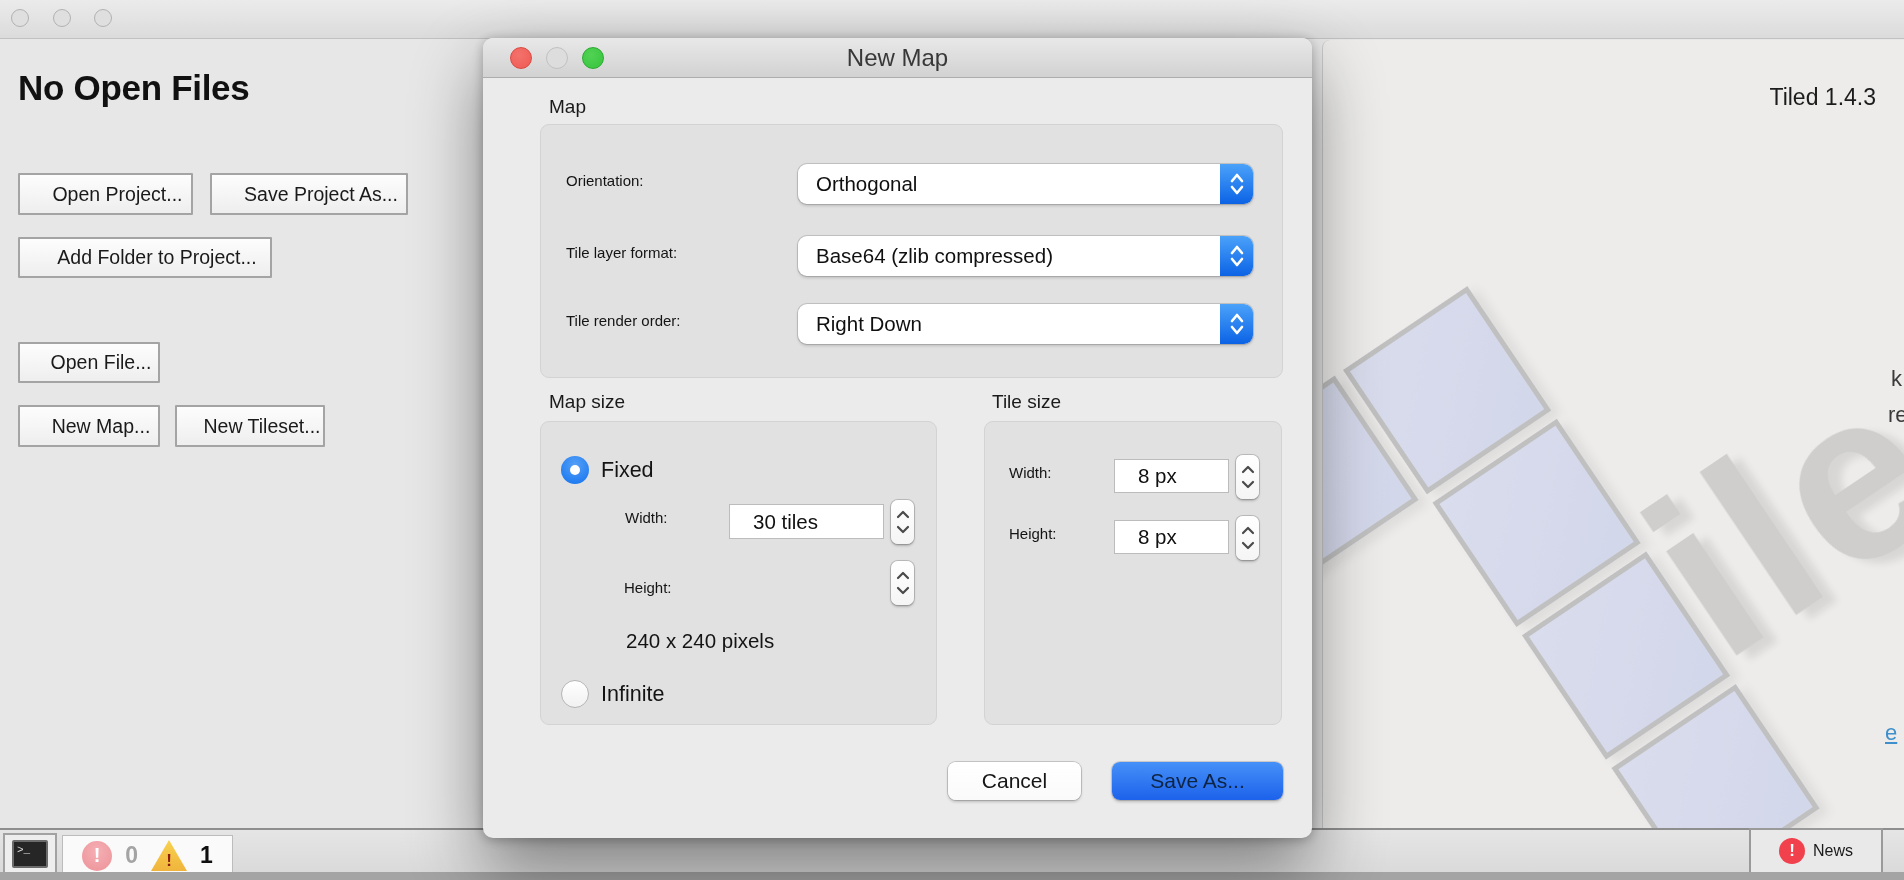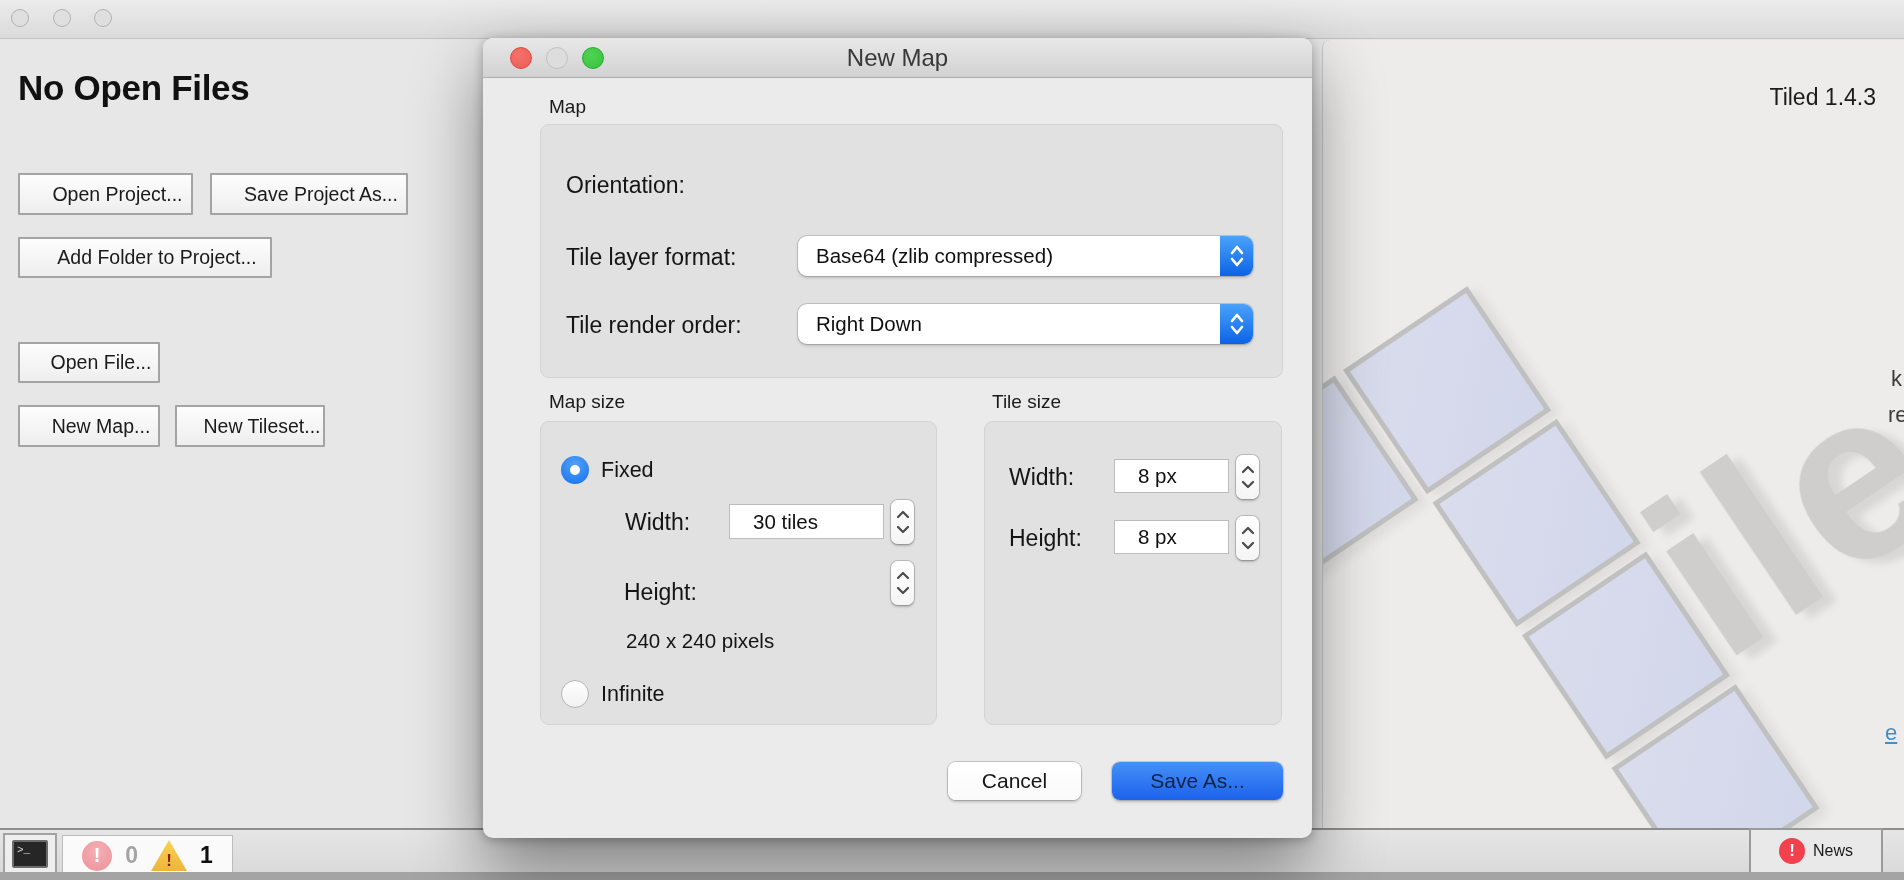--- a/index.html
+++ b/index.html
@@ -133,21 +133,21 @@
     text-align:center; line-height:40px; font-size:24px; color:#383838; font-weight:500;
   }
   .dlg-tl { position:absolute; top:9px; width:22px; height:22px; border-radius:50%; }
   .dlg-tl.red   { left:27px; background:radial-gradient(circle at 40% 35%, #F4726C, #EF5A53); border:1px solid #DA4A43; }
   .dlg-tl.gray  { left:63px; background:#DEDDDD; border:1px solid #C2C1C1; }
   .dlg-tl.green { left:99px; background:radial-gradient(circle at 40% 35%, #52D254, #35C43C); border:1px solid #2AAA31; }
   .section-label { position:absolute; font-size:19px; color:#1a1a1a; }
   .groupbox {
     position:absolute; background:#E2E1E1; border:1px solid #D4D3D3; border-radius:9px;
   }
-  .row-label { position:absolute; font-size:23px; color:#141414;text-align:right; }
+  .row-label { position:absolute; font-size:15px; color:#141414;text-align:right; }
   .combo {
     position:absolute; width:455px; height:40px; background:#fff; border-radius:9px;
     box-shadow:0 0 0 1px rgba(0,0,0,0.13), 0 1.5px 3px rgba(0,0,0,0.16);
   }
   .combo .val { display:block; line-height:40px; padding-left:18px; font-size:20.5px; color:#101010; }
   .combo .cap {
     position:absolute; right:0; top:0; width:33px; height:40px;
     border-radius:0 9px 9px 0;
     background:linear-gradient(#4BA2FA,#0B63E5);
     display:flex; align-items:center; justify-content:center;
@@ -271,20 +271,29 @@
   <div class="dlg-titlebar">
     <div class="dlg-tl red"></div>
     <div class="dlg-tl gray"></div>
     <div class="dlg-tl green"></div>
     <div class="dlg-title">New Map</div>
   </div>
 
   <div class="section-label" style="left:66px; top:58px">Map</div>
   <div class="groupbox" style="left:57px; top:86px; width:743px; height:254px">
     <div class="row-label" style="left:25px; top:47px">Orientation:</div>
+    <div class="combo" style="left:257px; top:39px">
+      <span class="val">Orthogonal</span>
+      <div class="cap">
+        <svg width="18" height="26" viewBox="0 0 18 26">
+            <polyline points="4,10 9,4 14,10" fill="none" stroke="#fff" stroke-width="2.6" stroke-linecap="round" stroke-linejoin="round"></polyline>
+            <polyline points="4,16 9,22 14,16" fill="none" stroke="#fff" stroke-width="2.6" stroke-linecap="round" stroke-linejoin="round"></polyline>
+          </svg>
+      </div>
+    </div>
     <div class="row-label" style="left:25px; top:119px">Tile layer format:</div>
     <div class="combo" style="left:257px; top:111px">
       <span class="val">Base64 (zlib compressed)</span>
       <div class="cap">
         <svg width="18" height="26" viewBox="0 0 18 26">
             <polyline points="4,10 9,4 14,10" fill="none" stroke="#fff" stroke-width="2.6" stroke-linecap="round" stroke-linejoin="round"></polyline>
             <polyline points="4,16 9,22 14,16" fill="none" stroke="#fff" stroke-width="2.6" stroke-linecap="round" stroke-linejoin="round"></polyline>
           </svg>
       </div>
     </div>

